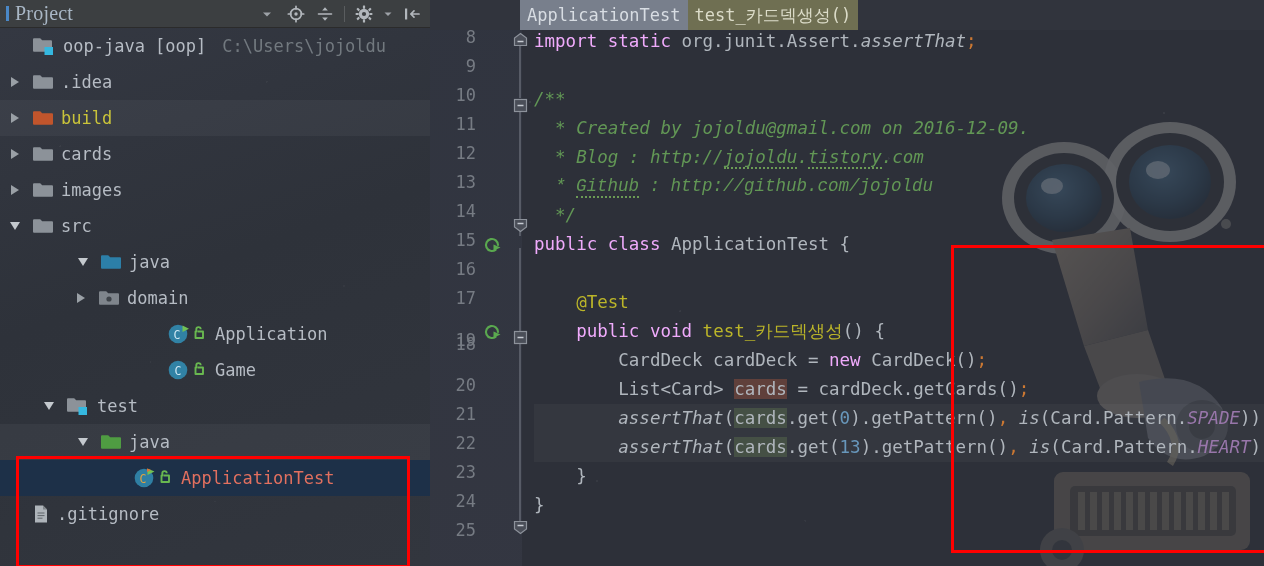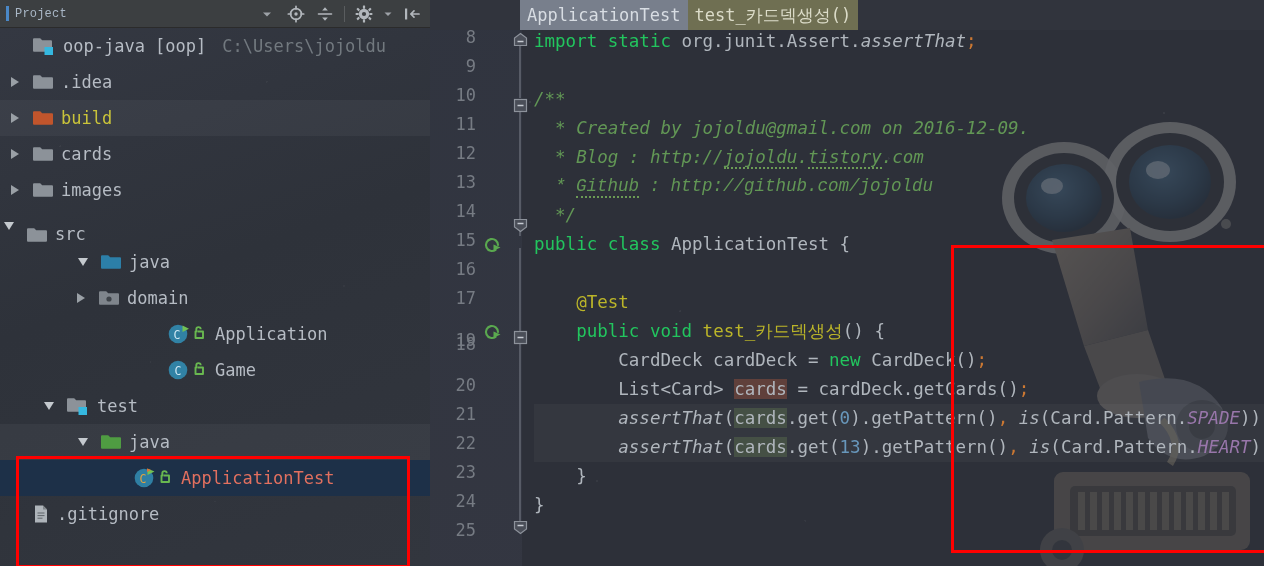--- a/index.html
+++ b/index.html
@@ -25,22 +25,22 @@
     background: #3c3f41;
     display: flex; align-items: center;
     padding-left: 6px;
     border-bottom: 1px solid #2b2b2b;
   }
   .panel-accent {
     width: 3px; height: 15px; background: #4a88c7;
     margin-right: 6px; flex: 0 0 3px;
   }
   #panel-title {
-    color: #a9b7c6; font-size: 12px;
-    font-family: Liberation Mono, monospace;
+    color: #a9b7c6; font-size: 20px;
+    font-family: Liberation Serif, serif;
     letter-spacing: .2px;
   }
   #toolbar-icons {
     margin-left: auto; display: flex; align-items: center;
     gap: 9px; padding-right: 8px;
   }
   .tb { width: 20px; height: 20px; display: flex; align-items: center; justify-content: center; }
   .tb svg { display:block; }
   .tb-sep { width: 1px; height: 16px; background: #5a5d5f; }
 
@@ -186,21 +186,21 @@
   .cl {
     position: absolute; left: 0;
     height: 29px;
     line-height: 29px;
     white-space: pre;
     font-size: 17.5px;
     font-family: "DejaVu Sans Mono", "Liberation Mono", monospace;
     color: #b0b6bd;
   }
   .cl.band { background: rgba(255,255,255,.035); }
-  .kw      { color: #22c55e; }
+  .kw      { color: #f0abfc; }
   .cmt     { color: #629755; font-style: italic; }
   .cmt u   { text-decoration: none; border-bottom: 2px dotted #6b9a55; }
   .ann     { color: #bbb529; }
   .num     { color: #6897bb; }
   .stat    { color: #b0b6bd; font-style: italic; }
   .const   { color: #9876aa; font-style: italic; }
   .punc    { color: #cc7832; }
   .plain   { color: #b0b6bd; }
   .wri     { background: rgba(113,70,60,.75); }
   .rea     { background: rgba(80,96,72,.62); }
@@ -316,21 +316,21 @@
           <span class="arrow right">
             <i></i>
           </span>
           <span class="ic" style="width: 22px; height: 18px; margin-left: 8px;">
             <svg width="22" height="18" viewBox="0 0 22 18">
               <path d="M1 3.2a1 1 0 0 1 1-1h6.2l2 2H20a1 1 0 0 1 1 1v9.6a1 1 0 0 1-1 1H2a1 1 0 0 1-1-1z" fill="#8c9299"></path>
             </svg>
           </span>
           <span class="label">images</span>
         </div>
-        <div class="row" style=" align-items: flex-end;">
+        <div class="row" style="padding-left: 6px;">
           <span class="arrow down">
             <i></i>
           </span>
           <span class="ic" style="width: 22px; height: 18px; margin-left: 8px;">
             <svg width="22" height="18" viewBox="0 0 22 18">
               <path d="M1 3.2a1 1 0 0 1 1-1h6.2l2 2H20a1 1 0 0 1 1 1v9.6a1 1 0 0 1-1 1H2a1 1 0 0 1-1-1z" fill="#8c9299"></path>
             </svg>
           </span>
           <span class="label">src</span>
         </div>

